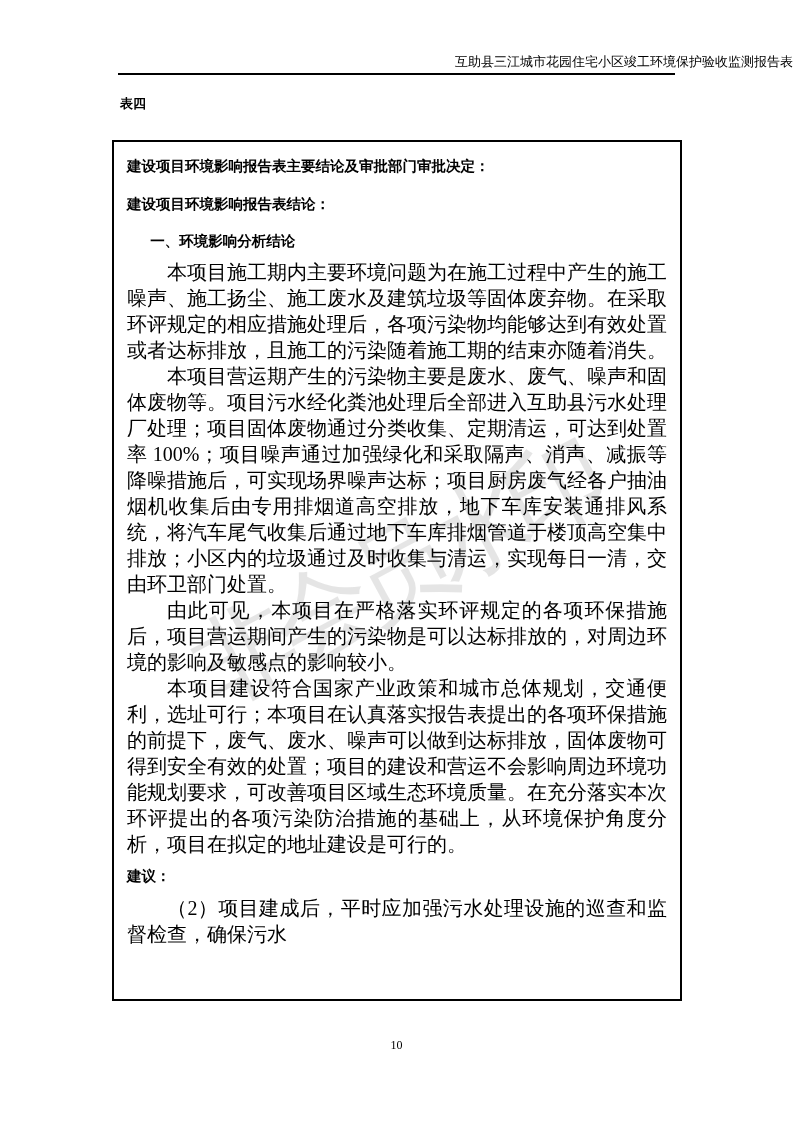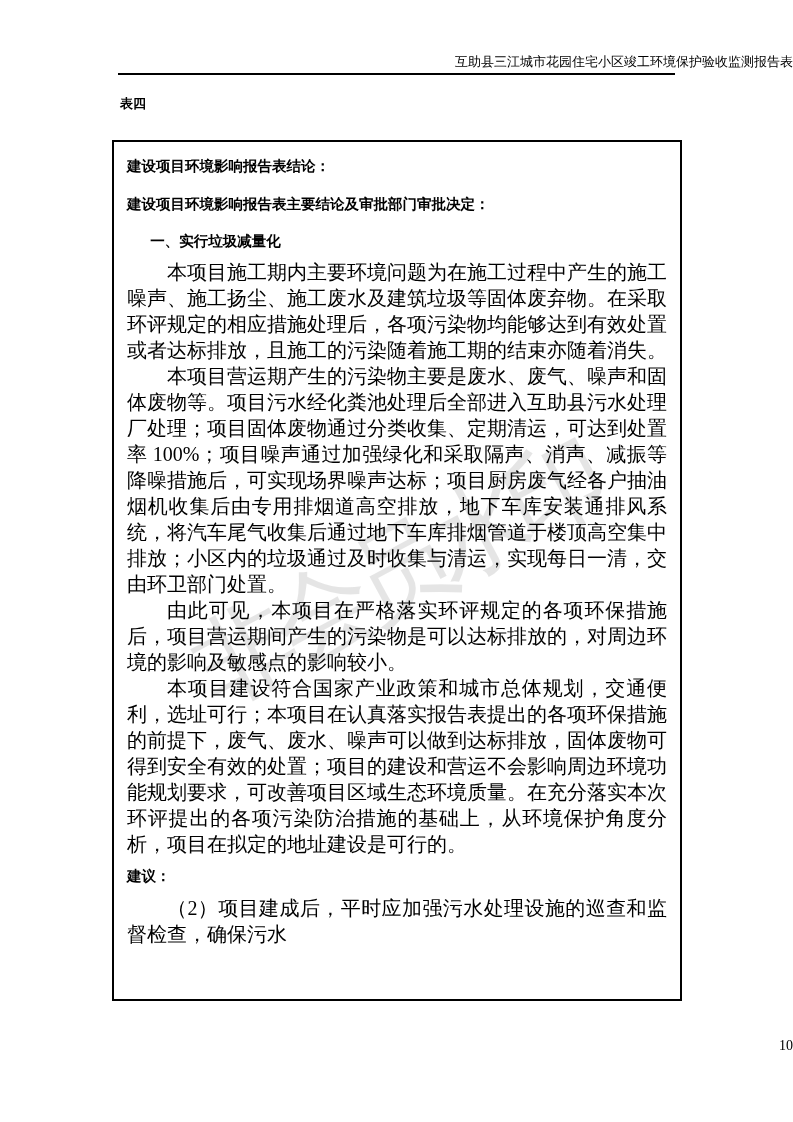--- a/index.html
+++ b/index.html
@@ -79,42 +79,42 @@
     font-size: 20px;
     line-height: 26px;
     text-indent: 2em;
     text-align: justify;
   }
   .page-number {
     position: absolute;
     top: 1038px;
     left: 0;
     width: 100%;
-    text-align: right;
-    font-size: 14px;
+    text-align: center;
+    font-size: 12px;
     z-index: 1;
   }
 </style>
 </head>
 <body>
 
 <div class="page">
 
   <div class="watermark">非会员水印</div>
 
   <div class="header-title">互助县三江城市花园住宅小区竣工环境保护验收监测报告表</div>
 
   <div class="header-rule"></div>
 
   <div class="section-label">表四</div>
 
   <div class="content-box">
+    <div class="b-bold">建设项目环境影响报告表主要结论及审批部门审批决定：</div>
     <div class="b-bold">建设项目环境影响报告表结论：</div>
-    <div class="b-bold">建设项目环境影响报告表主要结论及审批部门审批决定：</div>
-    <div class="b-heading">一、实行垃圾减量化</div>
+    <div class="b-heading">一、环境影响分析结论</div>
     <div class="b-para">本项目施工期内主要环境问题为在施工过程中产生的施工噪声、施工扬尘、施工废水及建筑垃圾等固体废弃物。在采取环评规定的相应措施处理后，各项污染物均能够达到有效处置或者达标排放，且施工的污染随着施工期的结束亦随着消失。</div>
     <div class="b-para">本项目营运期产生的污染物主要是废水、废气、噪声和固体废物等。项目污水经化粪池处理后全部进入互助县污水处理厂处理；项目固体废物通过分类收集、定期清运，可达到处置率 100%；项目噪声通过加强绿化和采取隔声、消声、减振等降噪措施后，可实现场界噪声达标；项目厨房废气经各户抽油烟机收集后由专用排烟道高空排放，地下车库安装通排风系统，将汽车尾气收集后通过地下车库排烟管道于楼顶高空集中排放；小区内的垃圾通过及时收集与清运，实现每日一清，交由环卫部门处置。</div>
     <div class="b-para">由此可见，本项目在严格落实环评规定的各项环保措施后，项目营运期间产生的污染物是可以达标排放的，对周边环境的影响及敏感点的影响较小。</div>
     <div class="b-para">本项目建设符合国家产业政策和城市总体规划，交通便利，选址可行；本项目在认真落实报告表提出的各项环保措施的前提下，废气、废水、噪声可以做到达标排放，固体废物可得到安全有效的处置；项目的建设和营运不会影响周边环境功能规划要求，可改善项目区域生态环境质量。在充分落实本次环评提出的各项污染防治措施的基础上，从环境保护角度分析，项目在拟定的地址建设是可行的。</div>
     <div class="b-bold">建议：</div>
     <div class="b-para">（2）项目建成后，平时应加强污水处理设施的巡查和监督检查，确保污水</div>
   </div>
 
   <div class="page-number">10</div>
 

